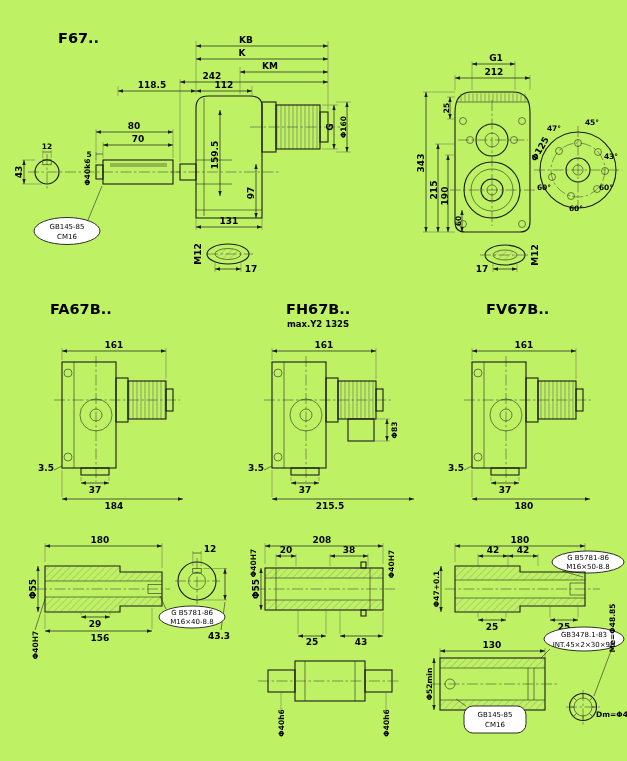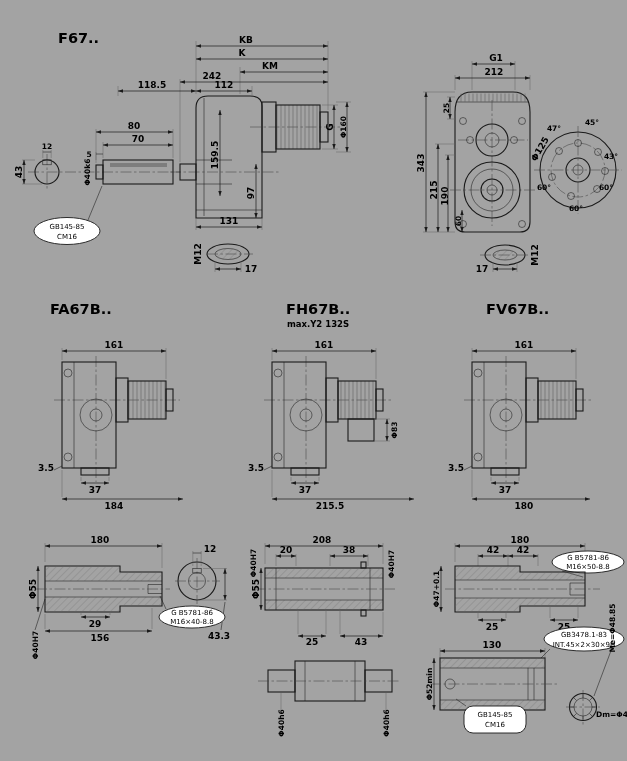--- a/index.html
+++ b/index.html
@@ -1,16 +1,16 @@
 <!DOCTYPE html>
 <html><head>
 <meta charset="utf-8">
 <style>
   html,body{margin:0;padding:0;background:#fff;}
-  .wrap{width:627px;height:761px;background:#a3a3a3;overflow:hidden;}
+  .wrap{width:627px;height:761px;background:#bef264;overflow:hidden;}
   svg{display:block;}
   svg text{font-family:"DejaVu Sans","Liberation Sans",sans-serif;fill:#000;}
   .ttl{font-size:14.5px;font-weight:700;}
   .sub{font-size:8.5px;font-weight:700;text-anchor:middle;}
   .dim{font-size:9px;font-weight:700;text-anchor:middle;}
   .dims{font-size:7.5px;font-weight:700;text-anchor:middle;}
   .bt{font-size:7px;text-anchor:middle;}
   .o{fill:none;stroke:#1a1a1a;stroke-width:1.1;}
   .t{fill:none;stroke:#1a1a1a;stroke-width:0.55;}
   .e{stroke:#666;stroke-width:0.5;}

